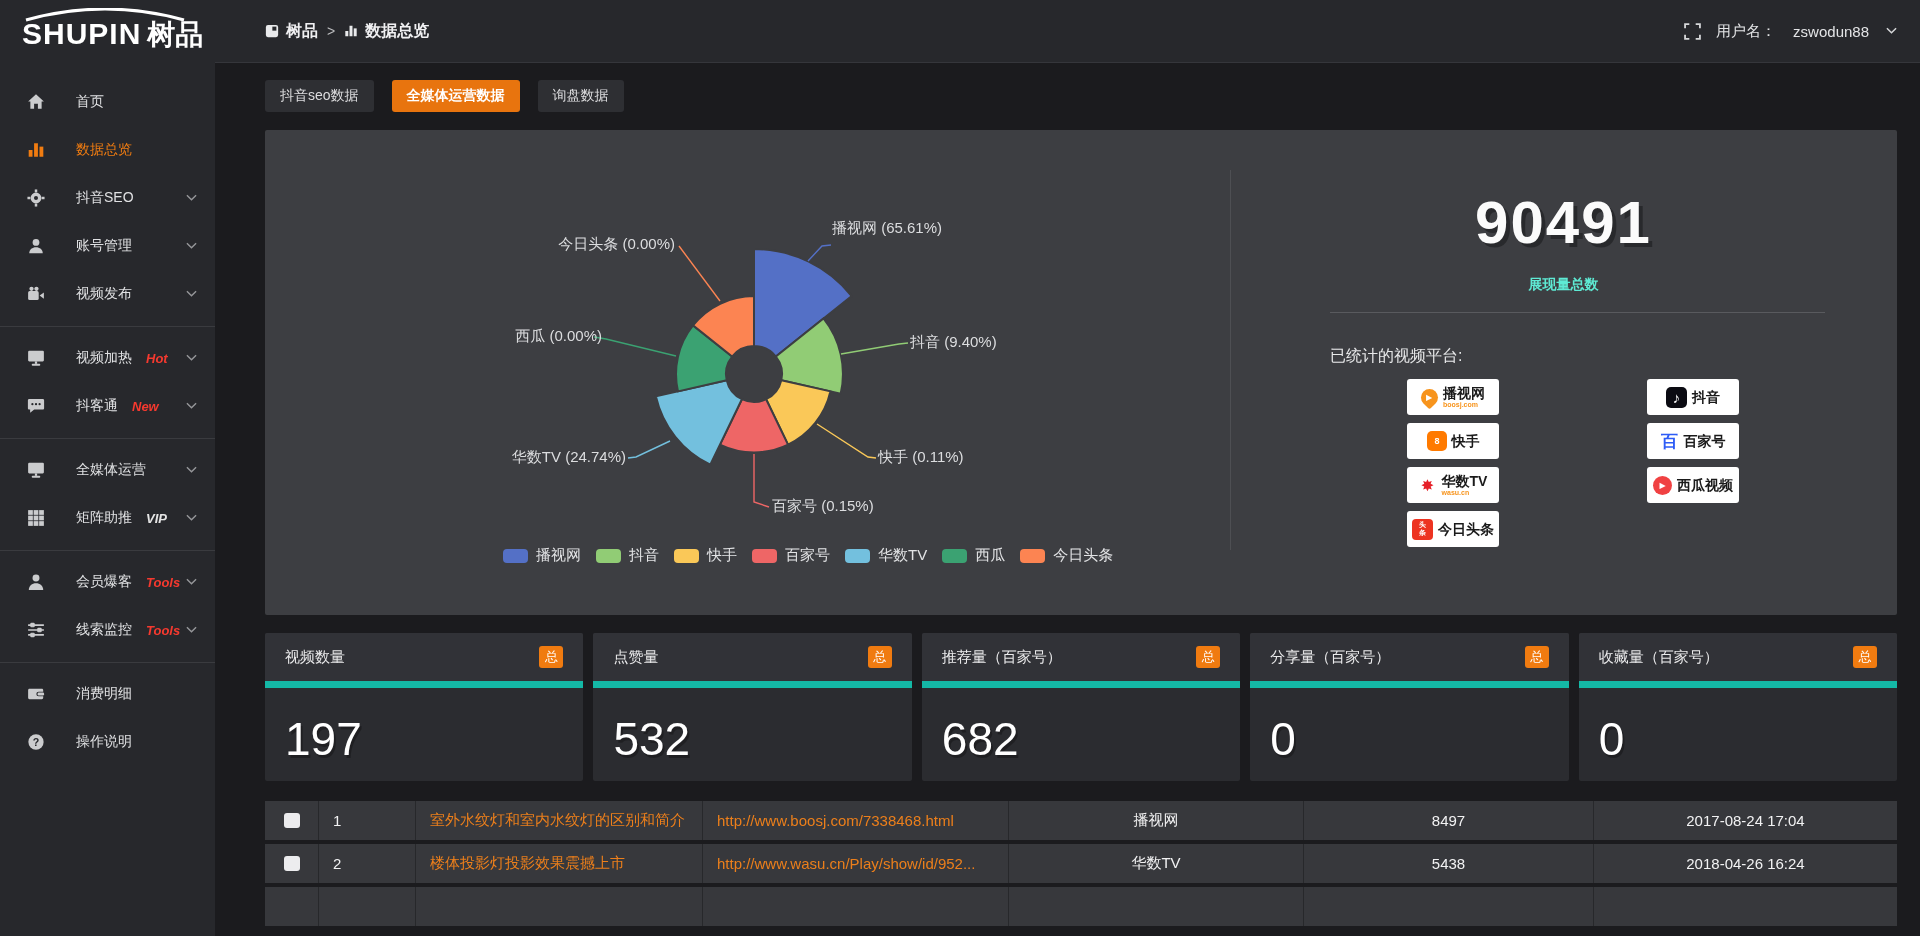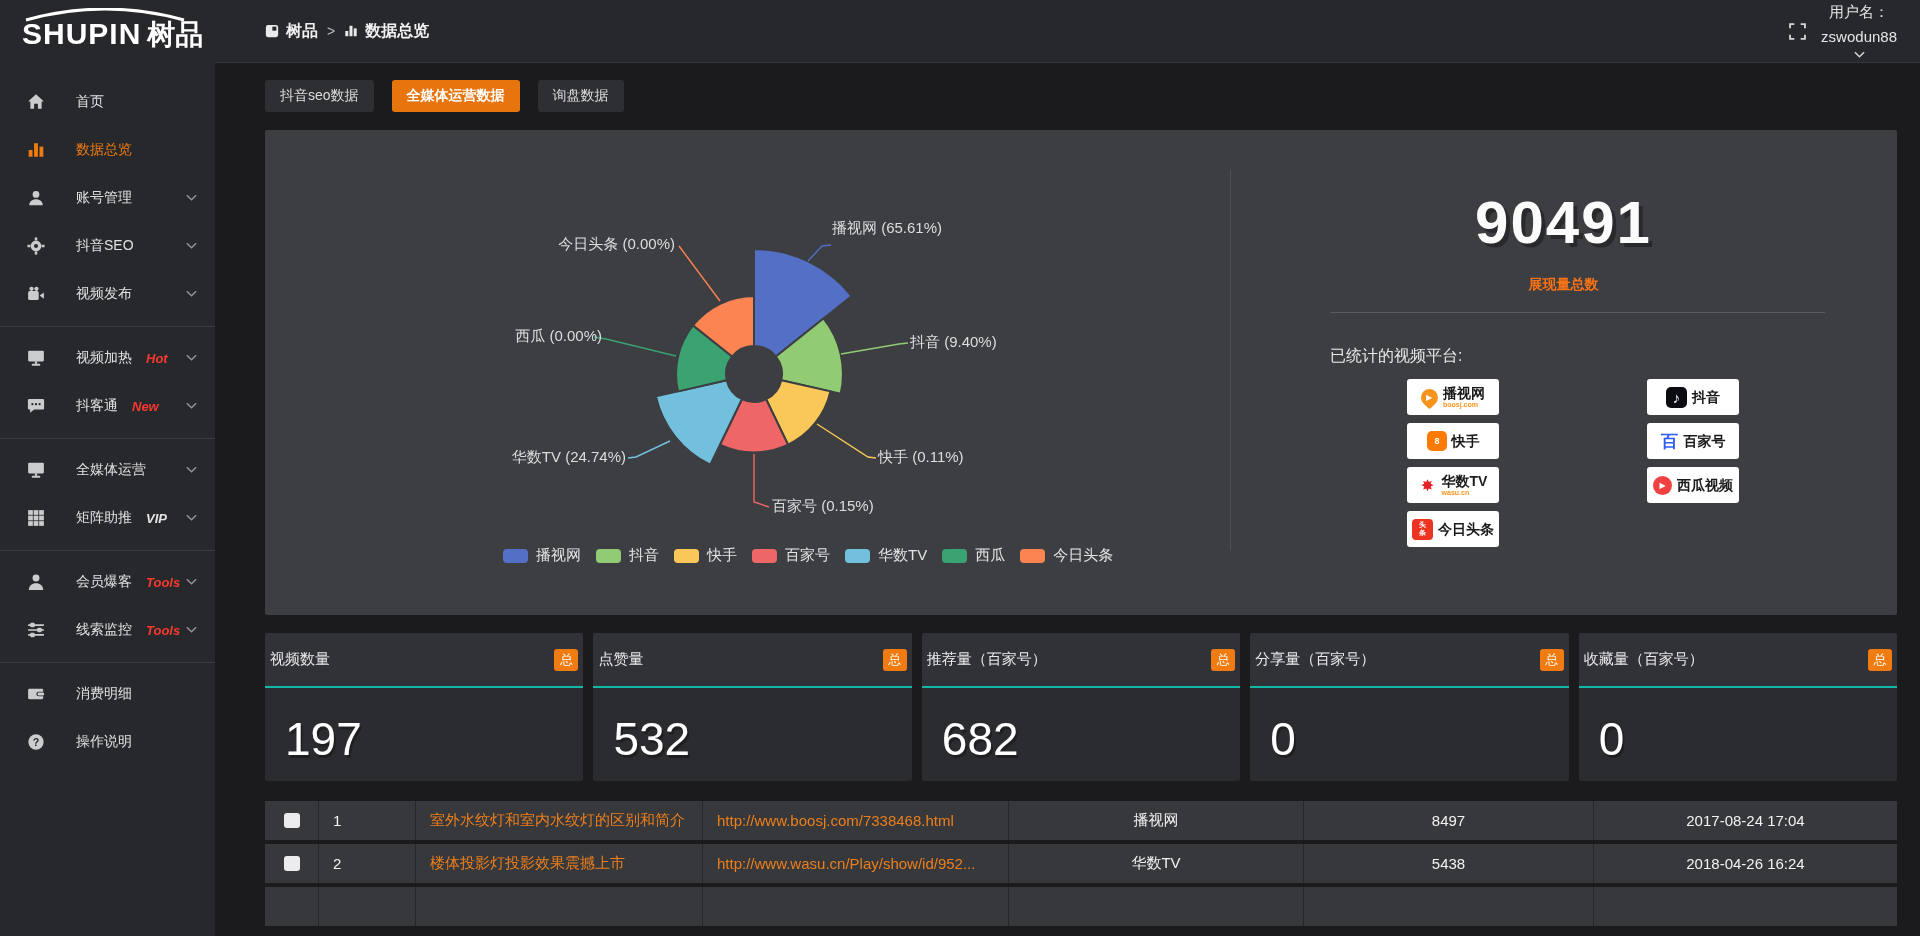--- a/index.html
+++ b/index.html
@@ -20,54 +20,54 @@
   .nav-chevron { position:absolute; right:18px; color:#96979a; display:inline-flex; }
   .nav-divider { height:1px; background:rgba(255,255,255,.09); margin:8px 0 7px 0; }
   
   .topbar { position:absolute; left:215px; top:0; width:1705px; height:63px; background:#27282c;
             border-bottom:1px solid #35363b; display:flex; align-items:center; padding:0 23px 0 50px; }
   .crumbs { display:flex; align-items:center; gap:9px; }
   .crumb { display:flex; align-items:center; gap:7px; color:#f0f0f2; font-size:16px; font-weight:600; cursor:pointer; }
   .crumb-sep { color:#bcbdbf; font-size:14px; }
   .topbar-right { margin-left:auto; display:flex; align-items:center; gap:15px; color:#e3e4e6; }
   .fs-btn { display:inline-flex; color:#d6d7d9; cursor:pointer; }
-  .user-wrap { display:flex; align-items:center; gap:6px; font-size:15px; cursor:pointer;flex-direction:column; }
+  .user-wrap { display:flex; align-items:center; gap:17px; font-size:15px; cursor:pointer; }
   
   .content { position:absolute; left:215px; top:64px; width:1705px; padding:16px 23px 0 50px; }
   .tabs { display:flex; gap:18px; }
   .tab { height:32px; padding:0 15px; display:flex; align-items:center; background:#2e2f33;
          color:#dddddf; font-size:14px; border-radius:3px; cursor:pointer; }
   .tab.active { background:#e8740e; color:#fff; font-weight:bold; }
   
   .panel { position:relative; margin-top:18px; width:1632px; height:485px; background:#3d3e42; border-radius:2px; }
   #pie-svg { position:absolute; left:0; top:0; }
   .pie-label { position:absolute; font-size:15px; color:#dcdddf; white-space:nowrap; }
   .legend { position:absolute; left:238px; top:545px; display:flex; gap:15px; align-items:center; }
   .legend { top:416px; }
   .legend-item { display:flex; align-items:center; gap:8px; cursor:pointer; }
   .legend-swatch { width:25px; height:14px; border-radius:4px; }
   .legend-label { font-size:15px; color:#e2e3e5; }
   .right-sec { position:absolute; left:965px; top:0; right:0; bottom:0; }
   .vdiv { position:absolute; left:0; top:40px; width:1px; height:380px; background:rgba(255,255,255,.09); }
   .big-number { position:absolute; top:58px; left:0; right:0; text-align:center; font-size:60px; font-weight:800;
                 color:#fbfbfb; letter-spacing:2px; text-shadow:4px 4px 0 rgba(0,0,0,.33); }
-  .big-caption { position:absolute; top:146px; left:0; right:0; text-align:center; font-size:14px; font-weight:bold; color:#f97316; }
+  .big-caption { position:absolute; top:146px; left:0; right:0; text-align:center; font-size:14px; font-weight:bold; color:#5eead4; }
   .hline { position:absolute; top:182px; left:100px; width:495px; height:1px; background:rgba(255,255,255,.15); }
   .platforms-label { position:absolute; top:216px; left:100px; font-size:16px; color:#e8e9ea; }
   .badge-grid { position:absolute; top:249px; left:177px; display:grid; grid-template-columns:92px 92px;
                 column-gap:148px; row-gap:8px; }
   .pf-badge { width:92px; height:36px; background:#fff; border-radius:3px; display:flex; align-items:center;
               justify-content:center; gap:5px; cursor:pointer; overflow:hidden; }
   .pf-name { font-size:14px; font-weight:bold; color:#1a1a1a; line-height:1.05; white-space:nowrap; }
   .pf-sub { font-size:7px; font-weight:bold; color:#f7941d; line-height:1; }
   
   .cards { display:flex; gap:10px; margin-top:18px; width:1632px; }
   .card { flex:1; height:148px; background:#2b2c30; border-radius:2px; overflow:hidden; }
   .card-head { height:55px; background:#313237; display:flex; align-items:center; justify-content:space-between;
-               padding:0 5px; border-bottom:2px solid #14b8a6; }
+               padding:0 20px; border-bottom:7px solid #14b8a6; }
   .card-label { font-size:15px; color:#eaeaeb; }
   .card-badge { min-width:24px; height:22px; padding:0 5px; background:#f07b10; border-radius:3px; color:#fff;
                 font-size:13px; display:flex; align-items:center; justify-content:center; cursor:pointer; }
   .card-value { padding:24px 0 0 20px; font-size:46px; color:#fff; text-shadow:2px 3px 0 rgba(0,0,0,.28); }
   
   .table { margin-top:20px; width:1632px; }
   .t-row { display:grid; grid-template-columns:53px 97px 287px 306px 295px 290px 304px; height:39px; }
   .t-head { background:#2e2f34; }
   .t-data { background:#37383c; margin-top:4px; }
   .t-cell { display:flex; align-items:center; font-size:14px; color:#d7d8da; border-left:1px solid rgba(0,0,0,.28);
@@ -104,42 +104,42 @@
             <rect x="1.5" y="8" width="3.4" height="6"></rect>
             <rect x="6.3" y="2" width="3.4" height="12"></rect>
             <rect x="11.1" y="5" width="3.4" height="9"></rect>
           </svg>
         </span>
         <span class="ni-label">数据总览</span>
       </div>
       <div class="nav-item">
         <span class="ni-icon">
           <svg width="18" height="18" viewBox="0 0 16 16" fill="currentColor">
-            <circle cx="8" cy="4.8" r="3"></circle>
-            <path d="M2 14.5c0-3.4 2.7-5.4 6-5.4s6 2 6 5.4z"></path>
-          </svg>
-        </span>
-        <span class="ni-label">账号管理</span>
-        <span class="nav-chevron">
-          <svg width="11" height="8" viewBox="0 0 12 8">
-            <path d="M1 1l5 5 5-5" stroke="currentColor" stroke-width="1.5" fill="none"></path>
-          </svg>
-        </span>
-      </div>
-      <div class="nav-item">
-        <span class="ni-icon">
-          <svg width="18" height="18" viewBox="0 0 16 16" fill="currentColor">
             <path d="M8 3.2a4.8 4.8 0 1 0 0 9.6 4.8 4.8 0 0 0 0-9.6zm0 3a1.8 1.8 0 1 1 0 3.6 1.8 1.8 0 0 1 0-3.6z"></path>
             <rect x="6.9" y="0.4" width="2.2" height="2.6"></rect>
             <rect x="6.9" y="13" width="2.2" height="2.6"></rect>
             <rect x="0.4" y="6.9" width="2.6" height="2.2"></rect>
             <rect x="13" y="6.9" width="2.6" height="2.2"></rect>
           </svg>
         </span>
         <span class="ni-label">抖音SEO</span>
+        <span class="nav-chevron">
+          <svg width="11" height="8" viewBox="0 0 12 8">
+            <path d="M1 1l5 5 5-5" stroke="currentColor" stroke-width="1.5" fill="none"></path>
+          </svg>
+        </span>
+      </div>
+      <div class="nav-item">
+        <span class="ni-icon">
+          <svg width="18" height="18" viewBox="0 0 16 16" fill="currentColor">
+            <circle cx="8" cy="4.8" r="3"></circle>
+            <path d="M2 14.5c0-3.4 2.7-5.4 6-5.4s6 2 6 5.4z"></path>
+          </svg>
+        </span>
+        <span class="ni-label">账号管理</span>
         <span class="nav-chevron">
           <svg width="11" height="8" viewBox="0 0 12 8">
             <path d="M1 1l5 5 5-5" stroke="currentColor" stroke-width="1.5" fill="none"></path>
           </svg>
         </span>
       </div>
       <div class="nav-item">
         <span class="ni-icon">
           <svg width="18" height="18" viewBox="0 0 16 16" fill="currentColor">
             <circle cx="4" cy="3.4" r="1.9"></circle>

